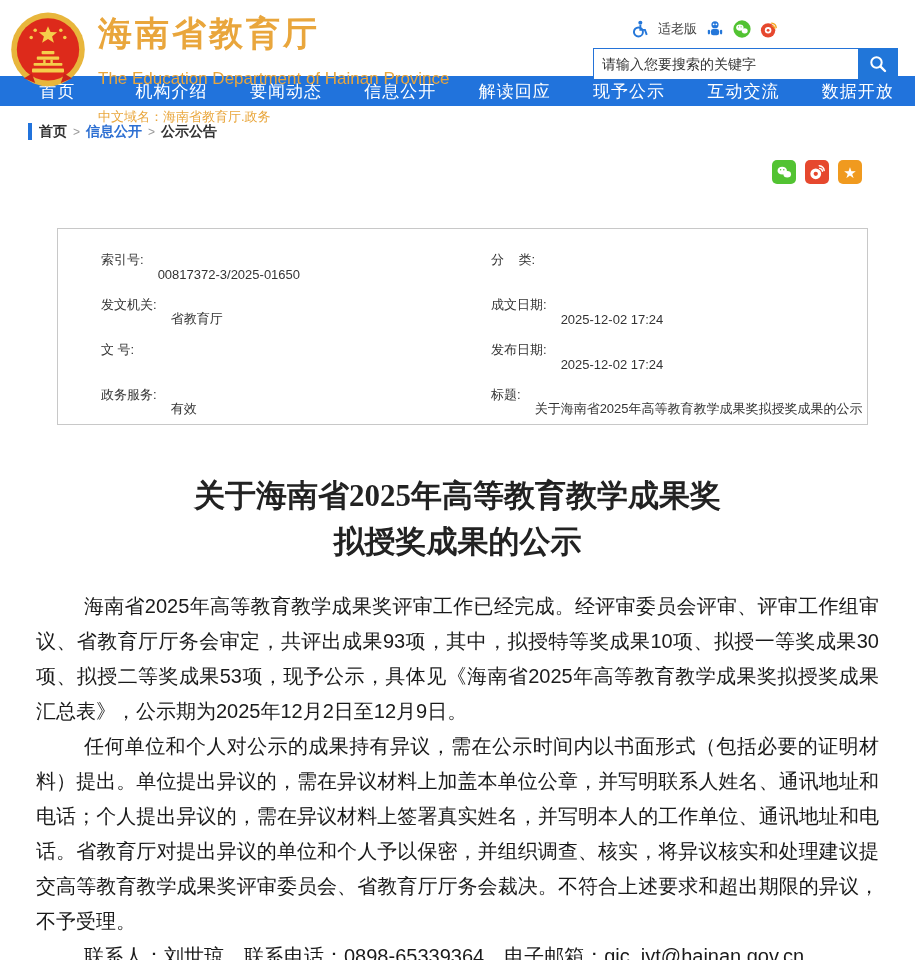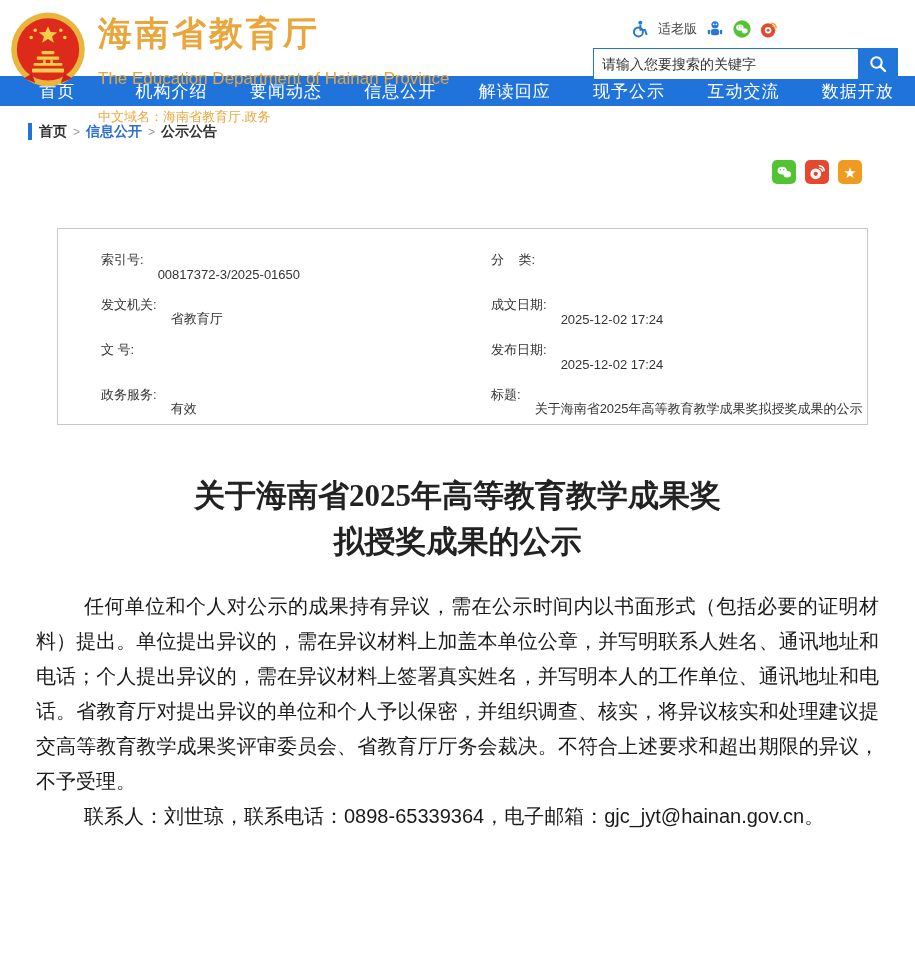--- a/index.html
+++ b/index.html
@@ -211,17 +211,18 @@
       </div>
     </div>
   </div>
 
   <div class="art-title">
     <div>关于海南省2025年高等教育教学成果奖</div>
     <div>拟授奖成果的公示</div>
   </div>
 
   <div class="art-body">
+    <p>海南省2025年高等教育教学成果奖评审工作已经完成。经评审委员会评审、评审工作组审议、省教育厅厅务会审定，共评出成果93项，其中，拟授特等奖成果10项、拟授一等奖成果30项、拟授二等奖成果53项，现予公示，具体见《海南省2025年高等教育教学成果奖拟授奖成果汇总表》，公示期为2025年12月2日至12月9日。</p>
     <p>任何单位和个人对公示的成果持有异议，需在公示时间内以书面形式（包括必要的证明材料）提出。单位提出异议的，需在异议材料上加盖本单位公章，并写明联系人姓名、通讯地址和电话；个人提出异议的，需在异议材料上签署真实姓名，并写明本人的工作单位、通讯地址和电话。省教育厅对提出异议的单位和个人予以保密，并组织调查、核实，将异议核实和处理建议提交高等教育教学成果奖评审委员会、省教育厅厅务会裁决。不符合上述要求和超出期限的异议，不予受理。</p>
     <p>联系人：刘世琼，联系电话：0898-65339364，电子邮箱：gjc_jyt@hainan.gov.cn。</p>
   </div>
 
 </div>
 
 </body></html>

